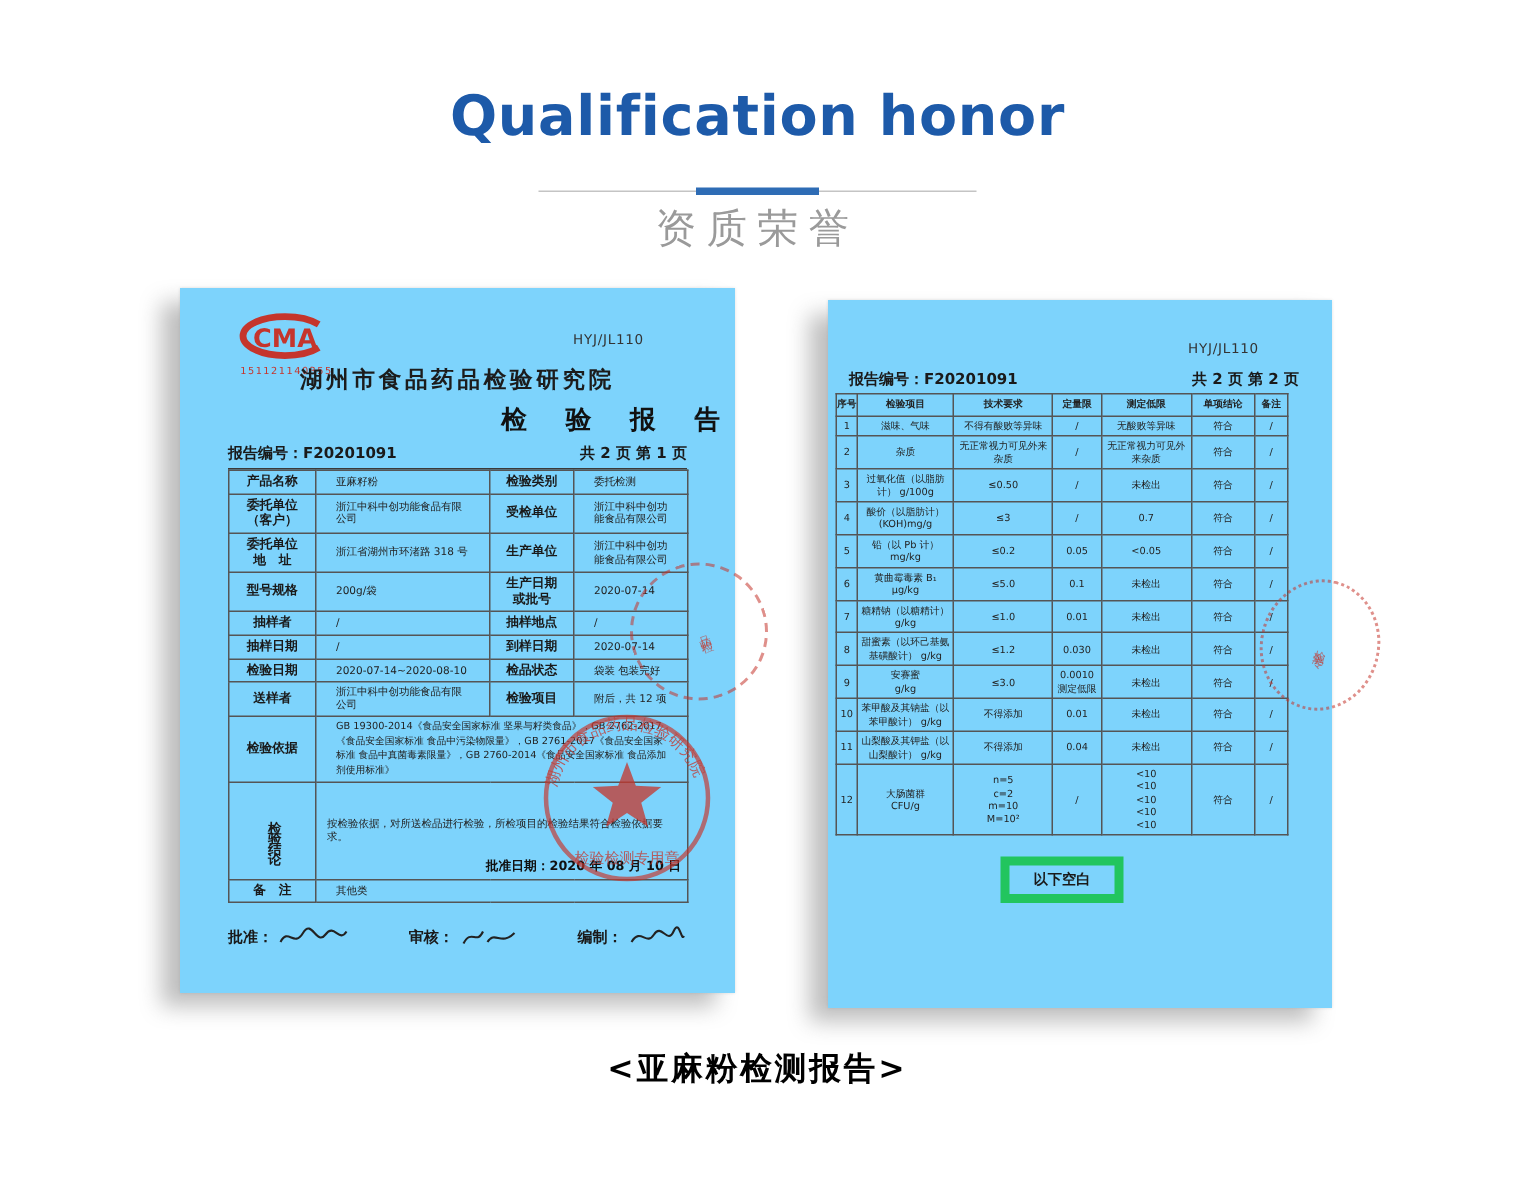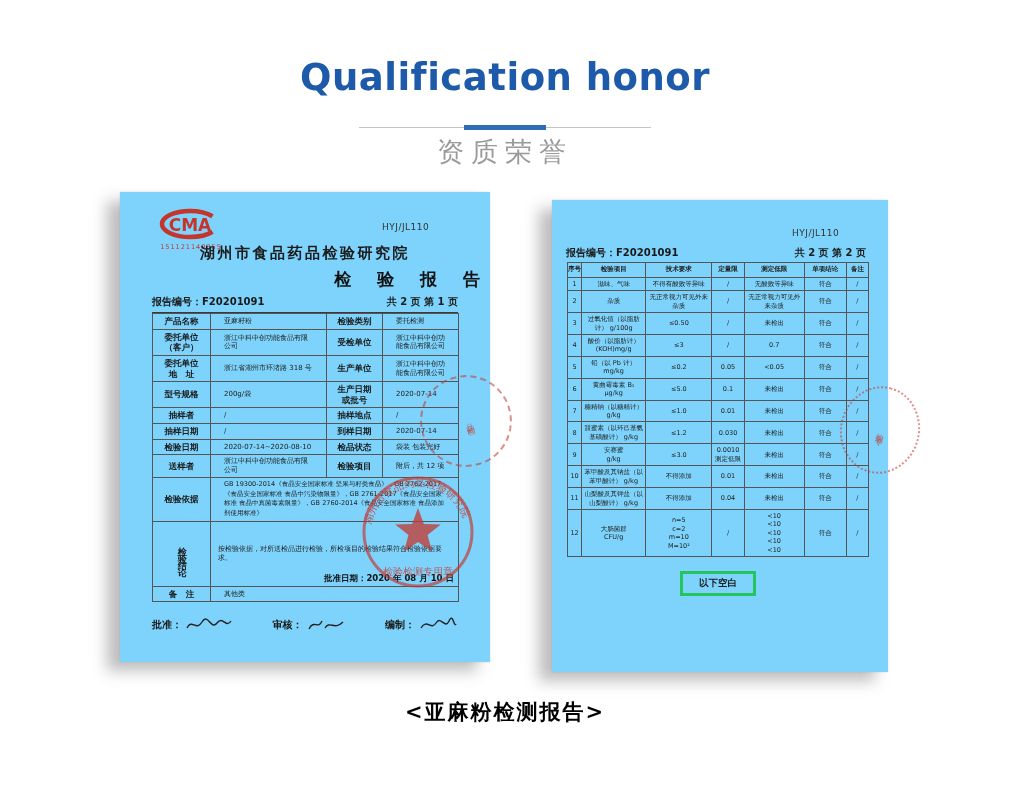--- a/index.html
+++ b/index.html
@@ -58,28 +58,28 @@
   .approve-date{position:absolute;right:4px;bottom:2px;font-size:8.5px;font-weight:bold;color:#111;}
 
   
   .signatures{position:absolute;top:424px;left:32px;width:306px;display:flex;
               justify-content:space-between;align-items:center;}
   .sig-group{display:flex;align-items:center;gap:3px;}
   .sig-label{font-size:10px;font-weight:bold;color:#1a1a1a;}
   .sig-svg{display:block;}
 
   
-  .doc2-body{position:absolute;top:62px;left:15px;width:302px;}
+  .doc2-body{position:absolute;top:62px;left:5px;width:302px;}
   .results-table{width:302px;}
   .results-table th{font-size:6.5px;font-weight:bold;text-align:center;padding:3px 0;line-height:1.2;}
   .results-table td{font-size:6.5px;text-align:center;padding:2px 1px;line-height:1.3;
                     white-space:pre-line;color:#222;}
   .r-no{width:14px;}.r-item{width:64px;}.r-req{width:66px;}.r-loq{width:32px;}
   .r-res{width:60px;}.r-concl{width:42px;}.r-note{width:22px;}
-  .blank-note{margin:14px auto 0;width:max-content;border:3px solid #22c55e;
+  .blank-note{margin:14px auto 0;width:max-content;border:6px solid #22c55e;
               padding:3px 16px;font-size:9.5px;font-weight:bold;color:#1a1a1a;}
 
   
   .stamp-partial{position:absolute;border:2.5px dashed rgba(197,53,44,.55);border-radius:50%;
                  display:flex;align-items:center;justify-content:center;}
   .stamp-partial .stamp-chars{writing-mode:vertical-rl;text-orientation:upright;
                  color:rgba(197,53,44,.6);font-size:8px;letter-spacing:2px;}
   .stamp-p1{left:300px;top:183px;width:88px;height:88px;transform:rotate(-20deg);}
   .stamp-p2{left:288px;top:186px;width:76px;height:84px;transform:rotate(14deg);border-style:dotted;}
   .star-stamp{position:absolute;left:238px;top:280px;opacity:.88;}

